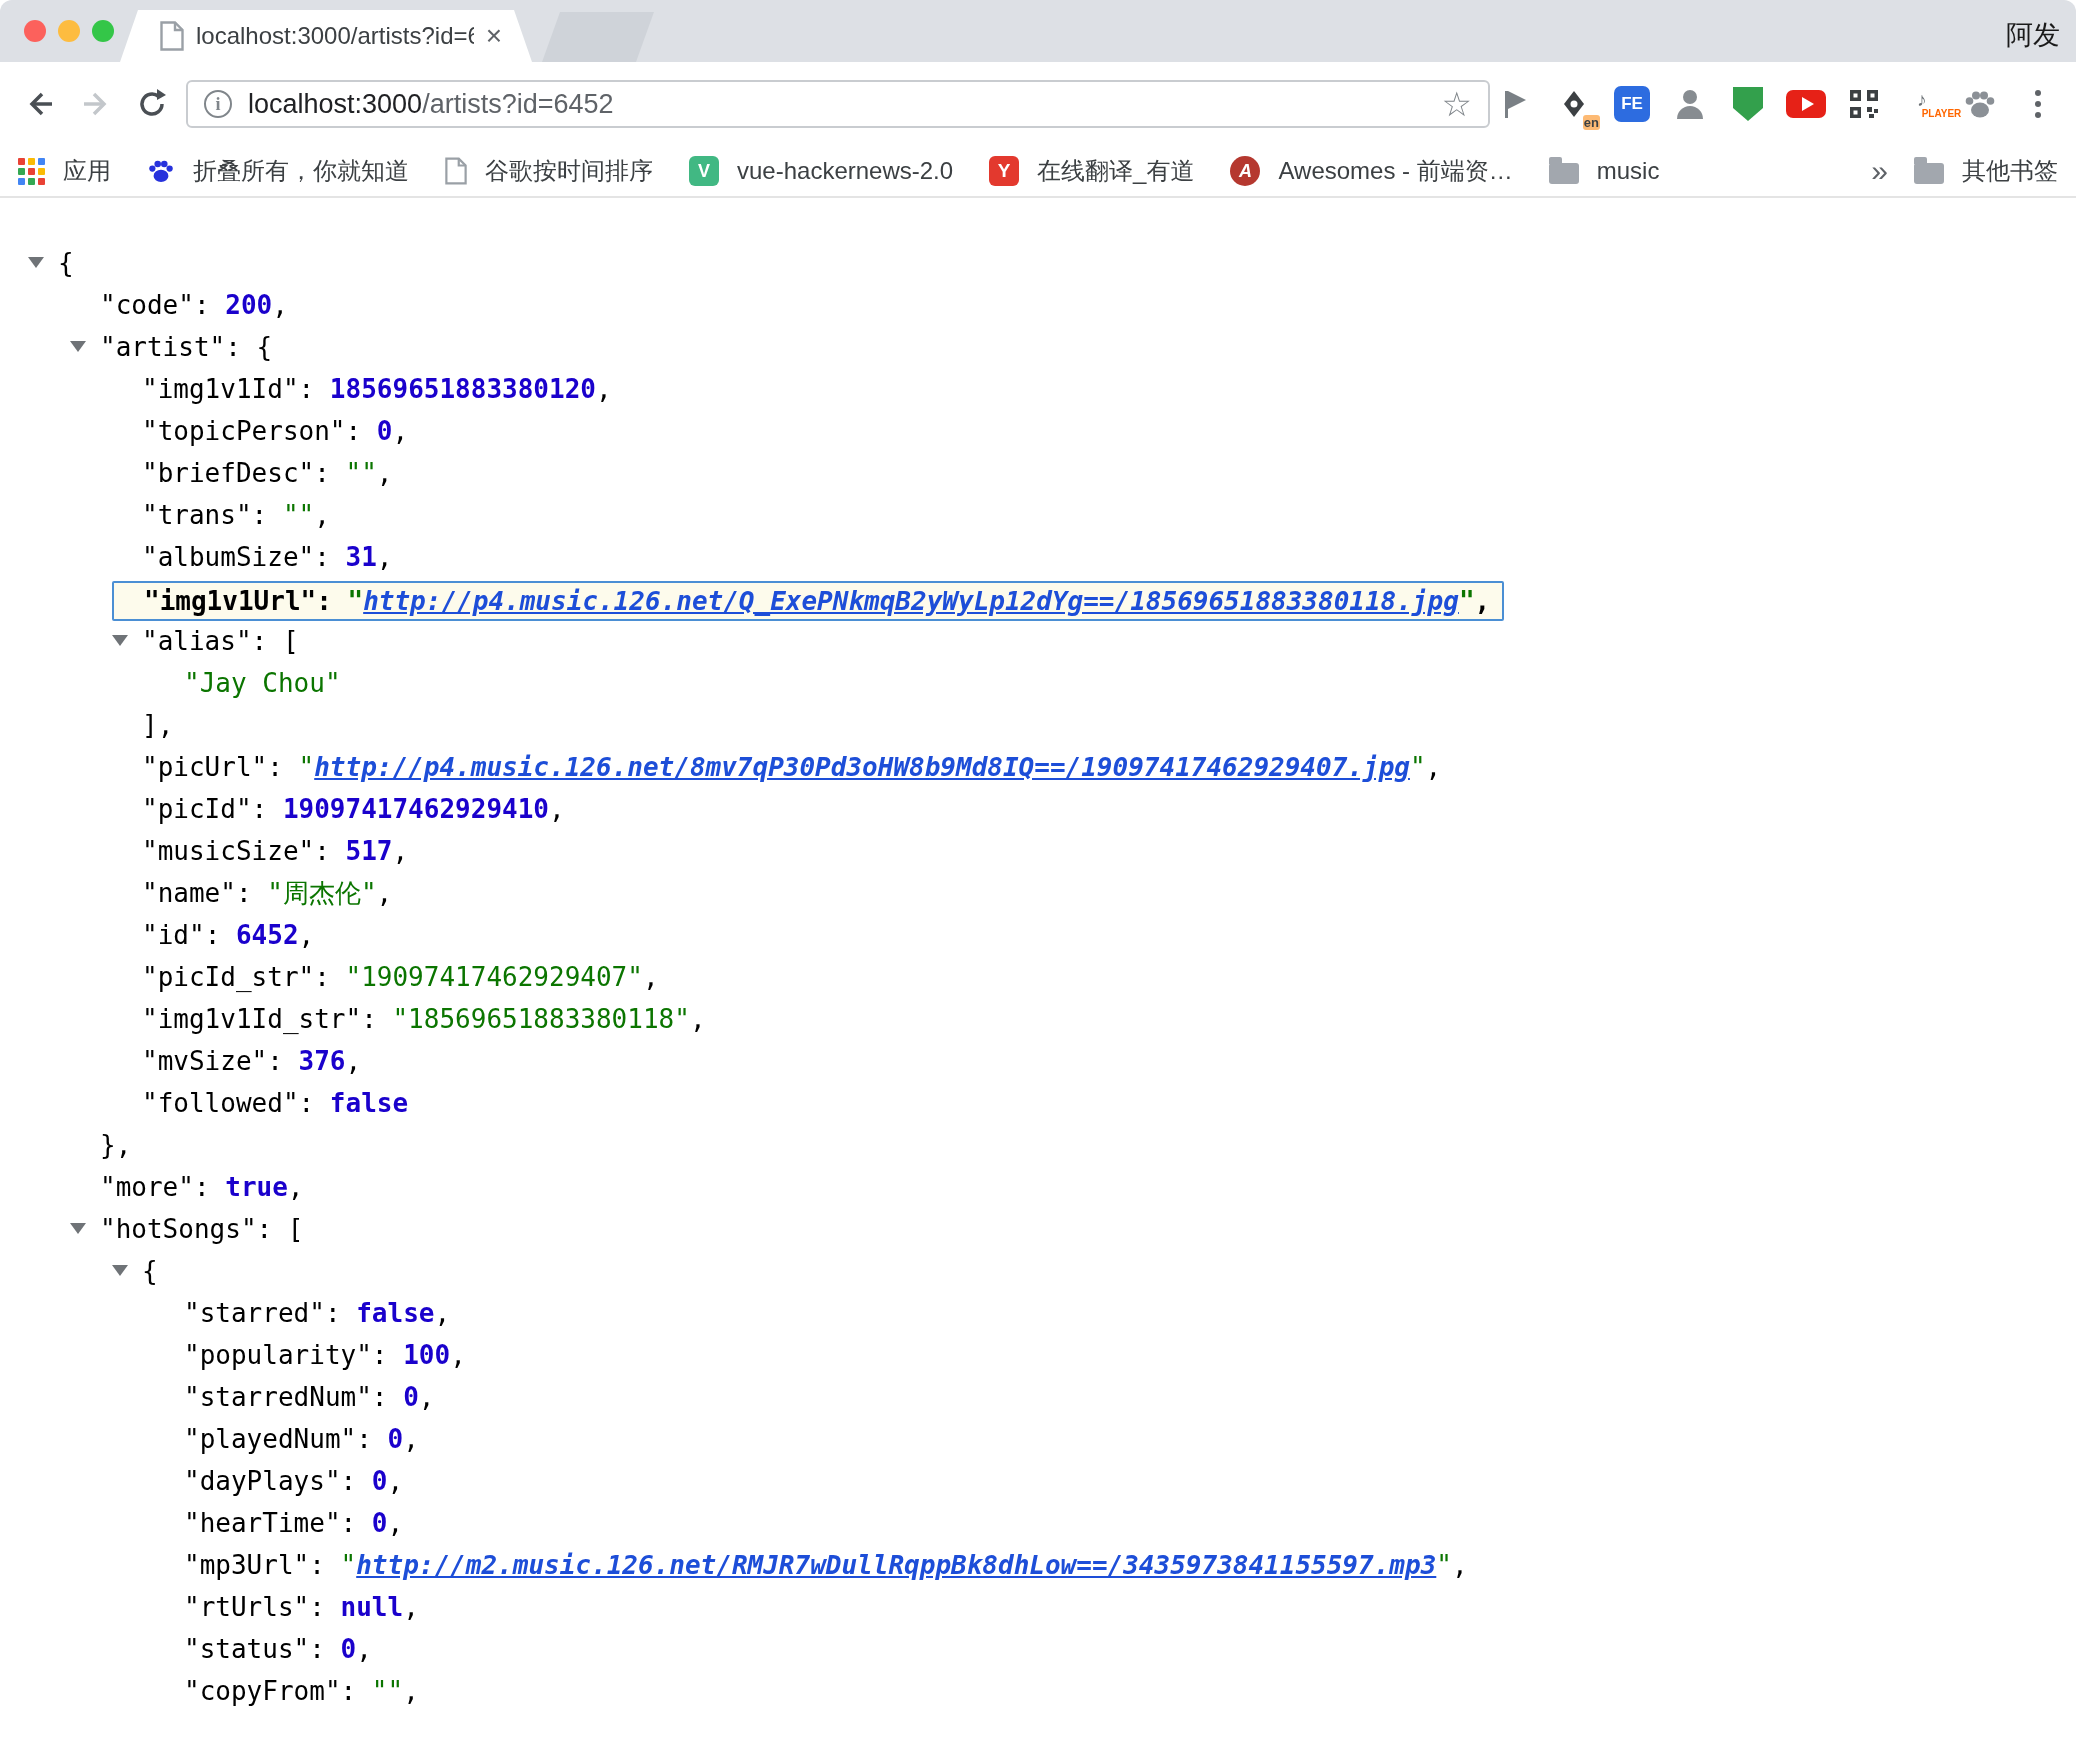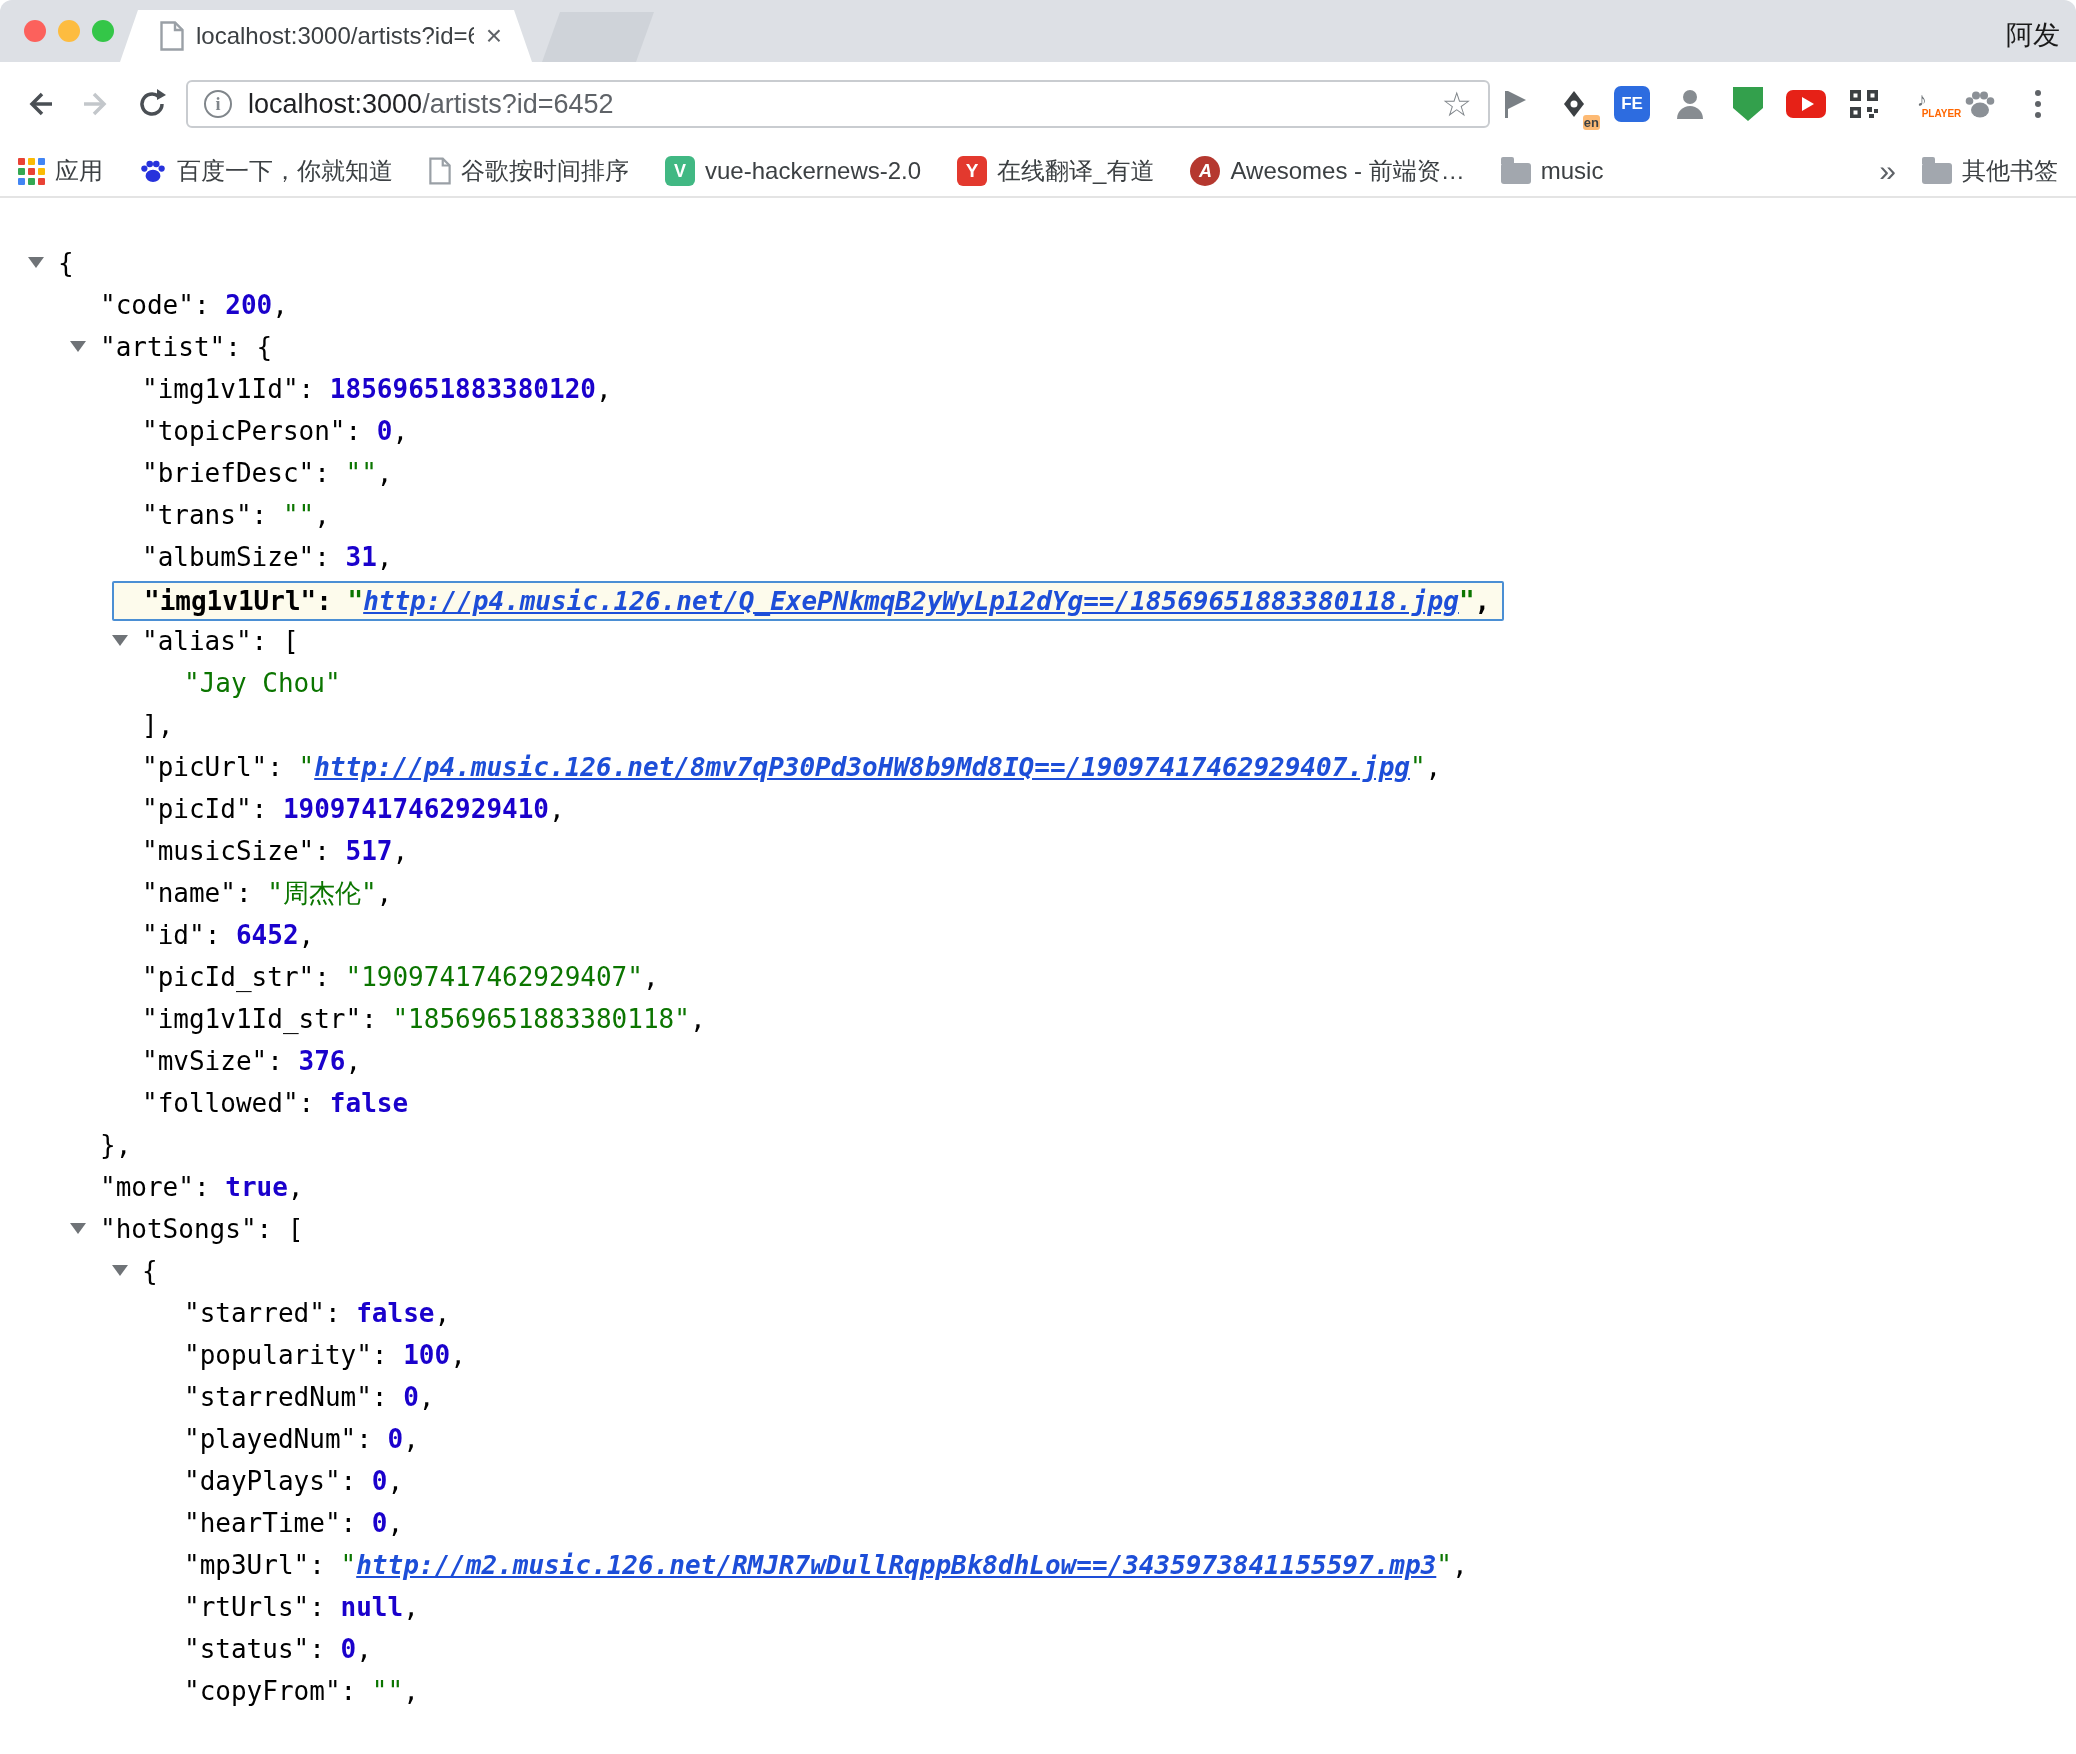--- a/index.html
+++ b/index.html
@@ -55,21 +55,21 @@
   .player { display:flex; flex-direction:column; align-items:center; line-height:1; }
   .player .note { font-size:19px; color:#6a6f74; }
   .player .note::before { content:"♪"; }
   .player .pl-label { font-size:10px; font-weight:bold; color:#f60; letter-spacing:0;margin-left:39px; }
   .kebab { width:6px; height:6px; border-radius:50%; background:#5f6368;
            box-shadow:0 11px 0 #5f6368, 0 -11px 0 #5f6368; }
 
   
   .bmbar { height:52px; background:#fff; border-bottom:2px solid #e4e4e4; display:flex; align-items:center;
            padding:0 18px; gap:36px; font-size:24px; color:#3c4043; }
-  .bm { display:flex; align-items:center; gap:10px; white-space:nowrap; }
+  .bm { display:flex; align-items:center; gap:18px; white-space:nowrap; }
   .apps { display:grid; grid-template-columns:repeat(3,7px); grid-gap:3px; }
   .apps i { width:7px; height:7px; border-radius:1px; display:block; }
   .c-r{background:#e94235}.c-y{background:#fabb05}.c-b{background:#4285f4}.c-g{background:#34a853}
   .sq-icon { width:30px; height:30px; border-radius:6px; color:#fff; font-weight:bold; font-size:18px;
              display:flex; align-items:center; justify-content:center; flex:0 0 auto; }
   .vueicon { background:#41b883; }
   .ydicon  { background:#e3392e; font-size:19px; }
   .awicon  { background:#b5382f; border-radius:50%; font-style:italic; }
   .folder { width:30px; height:21px; background:#a2a7ae; border-radius:3px; position:relative; margin-top:5px; flex:0 0 auto; }
   .folder::before { content:""; position:absolute; top:-6px; left:0; width:13px; height:7px; background:#a2a7ae; border-radius:2px 2px 0 0; }
@@ -224,21 +224,21 @@
       <span>应用</span>
     </span>
     <span class="bm">
       <svg width="28" height="26" viewBox="0 0 34 30" fill="#2732dc">
           <ellipse cx="17" cy="21" rx="9" ry="7.5"></ellipse>
           <circle cx="6.5" cy="12" r="3.8"></circle>
           <circle cx="13" cy="6.5" r="4"></circle>
           <circle cx="21" cy="6.5" r="4"></circle>
           <circle cx="27.5" cy="12" r="3.8"></circle>
         </svg>
-      <span>百度一下，你就知道</span>
+      <span>折叠所有，你就知道</span>
     </span>
     <span class="bm">
       <span class="doc-icon">
         <svg width="22" height="28" viewBox="0 0 16 20">
             <path d="M1 1 h9 l5 5 v13 h-14 z" fill="#fff" stroke="#9aa0a6" stroke-width="1.6"></path>
             <path d="M10 1 v5 h5" fill="none" stroke="#9aa0a6" stroke-width="1.6"></path>
           </svg>
       </span>
       <span>谷歌按时间排序</span>
     </span>

